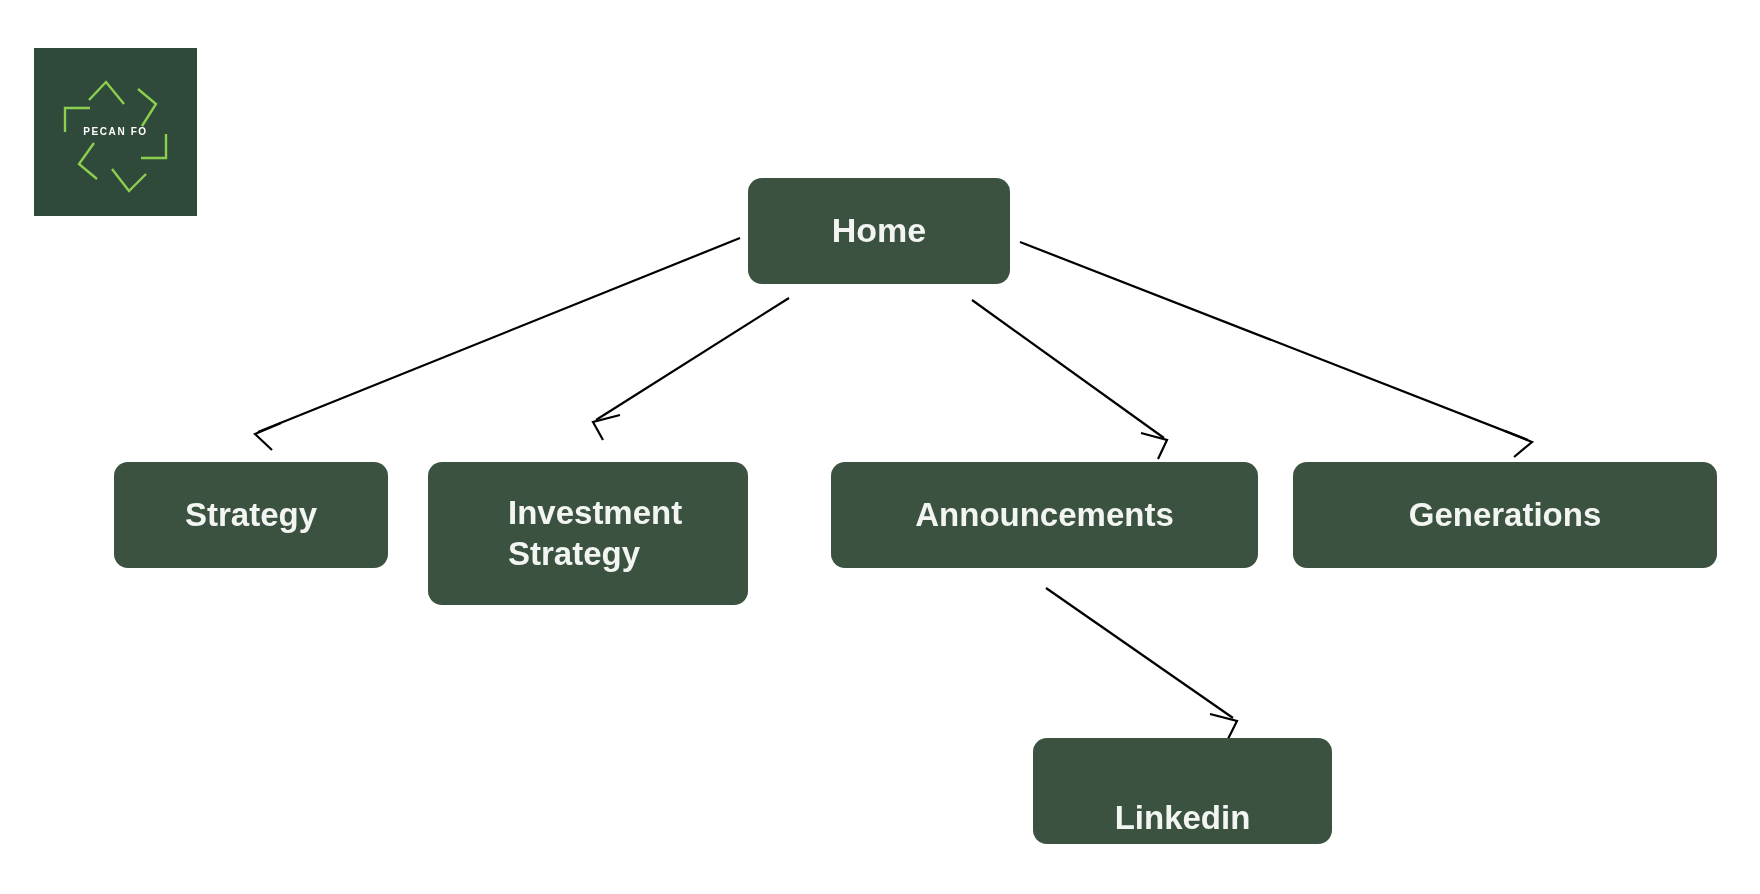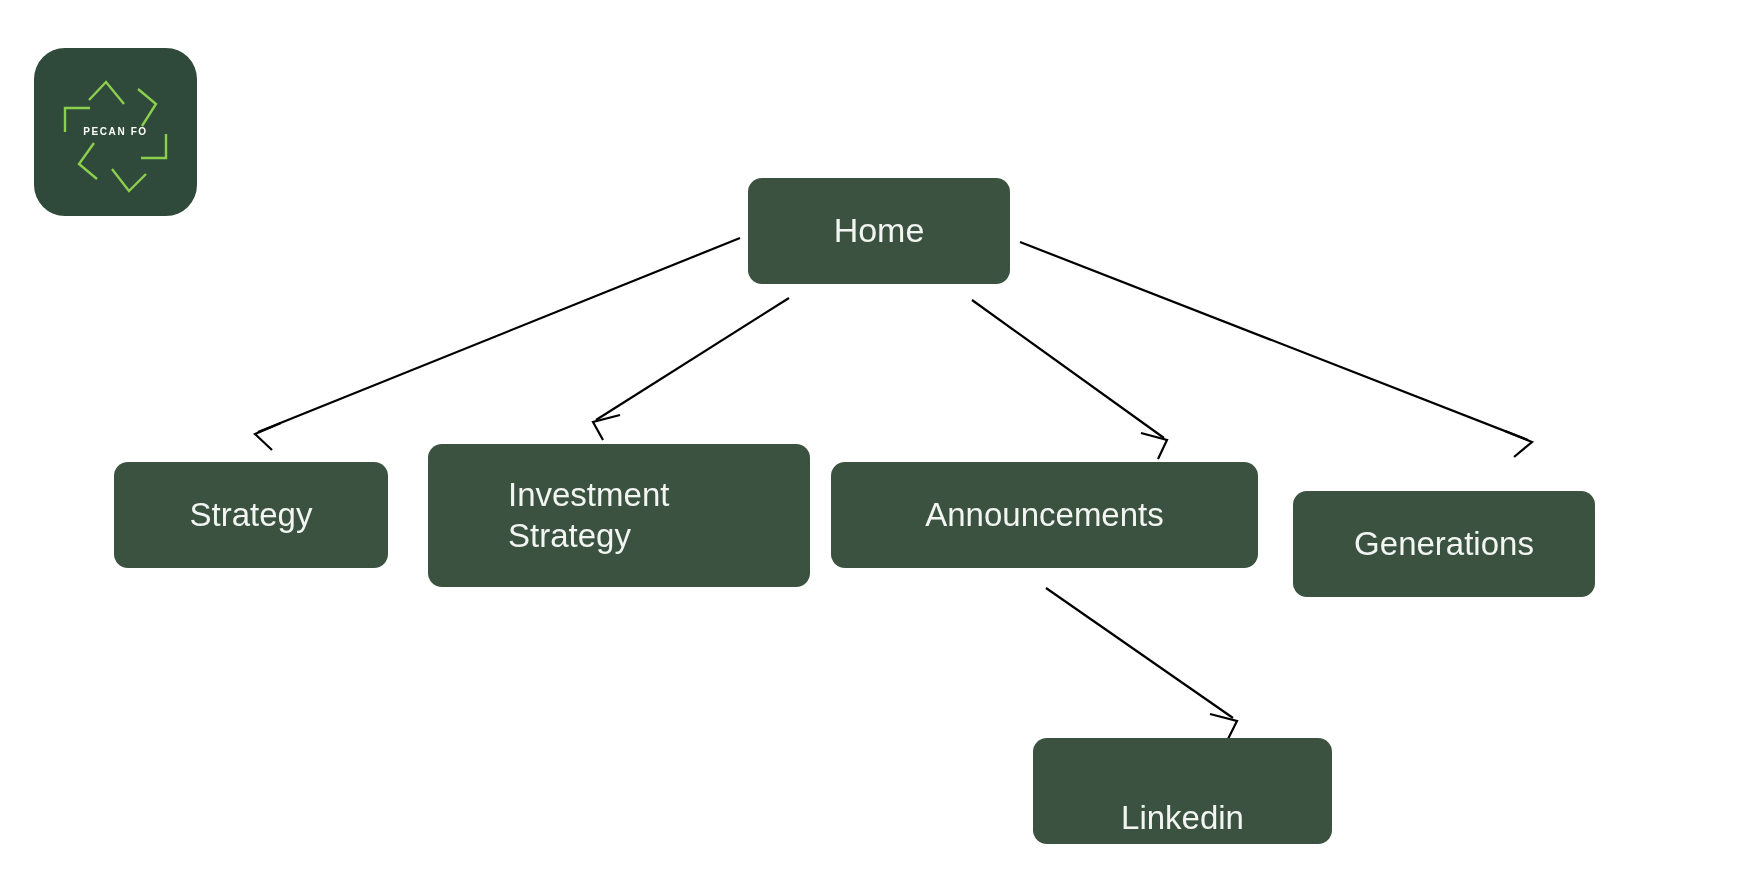--- a/index.html
+++ b/index.html
@@ -26,21 +26,20 @@
 
   
   .logo-tile {
     position: absolute;
     left: 34px;
     top: 48px;
     width: 163px;
     height: 168px;
     background: #2f4a3b;
     overflow: hidden;
-    border-radius: 31px;
   }
   .logo-mark {
     position: absolute;
     left: 0; top: 0;
     width: 163px;
     height: 168px;
   }
   .logo-text {
     position: absolute;
     left: 0;
@@ -60,37 +59,37 @@
   .node {
     position: absolute;
     background: #3a523f;
     border-radius: 14px;
     display: flex;
     align-items: center;
     justify-content: center;
     text-align: center;
     color: #f2f5f2;
     font-family: "Liberation Sans", sans-serif;
-    font-weight: 400;
+    font-weight: 700;
     line-height: 1.22;
     padding: 6px 16px;
     white-space: pre-line;
     cursor: pointer;
   }
   .node-label {
     display: block;
     width: 100%;
   }
 
   #node-home      { left: 748px;  top: 178px; width: 262px; height: 106px; font-size: 34px; }
   #node-history   { left: 114px;  top: 462px; width: 274px; height: 106px; font-size: 33px; }
-  #node-strategy  { left: 428px;  top: 444px; width: 382px; height: 143px; font-size: 33px;
+  #node-strategy  { left: 428px;  top: 462px; width: 320px; height: 143px; font-size: 33px;
                     justify-content: flex-start; text-align: left; padding-left: 80px; }
   #node-announce  { left: 831px;  top: 462px; width: 427px; height: 106px; font-size: 33px; }
-  #node-generate  { left: 1293px; top: 462px; width: 302px; height: 106px; font-size: 33px; margin-top: 29px; }
+  #node-generate  { left: 1293px; top: 462px; width: 424px; height: 106px; font-size: 33px; }
   #node-linkedin  { left: 1033px; top: 738px; width: 299px; height: 106px; font-size: 33px; align-items: flex-end; }
 </style>
 </head>
 <body>
 
 <svg id="canvas" viewBox="0 0 1760 894" xmlns="http://www.w3.org/2000/svg" aria-hidden="true">
 
   <g>
     <line x1="740" y1="238" x2="258" y2="432" stroke="#000000" stroke-width="2.2"></line>
     <polyline points="281,423 255,434 272,450" fill="none" stroke="#000000" stroke-width="2.2"></polyline>

